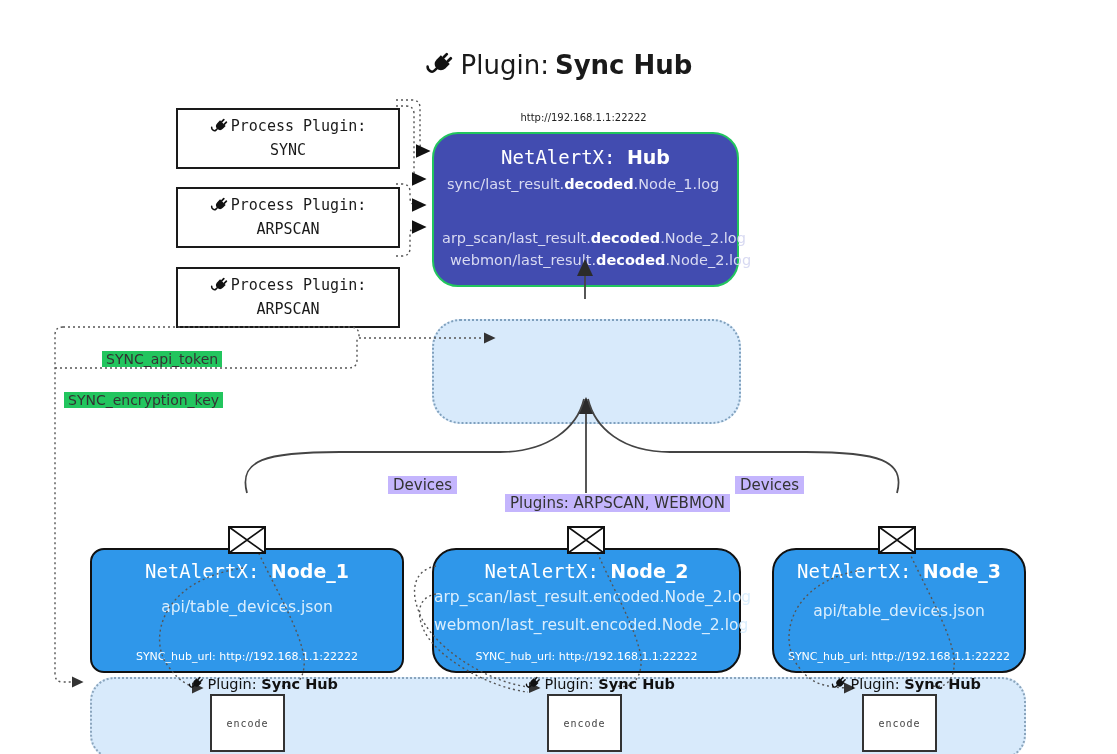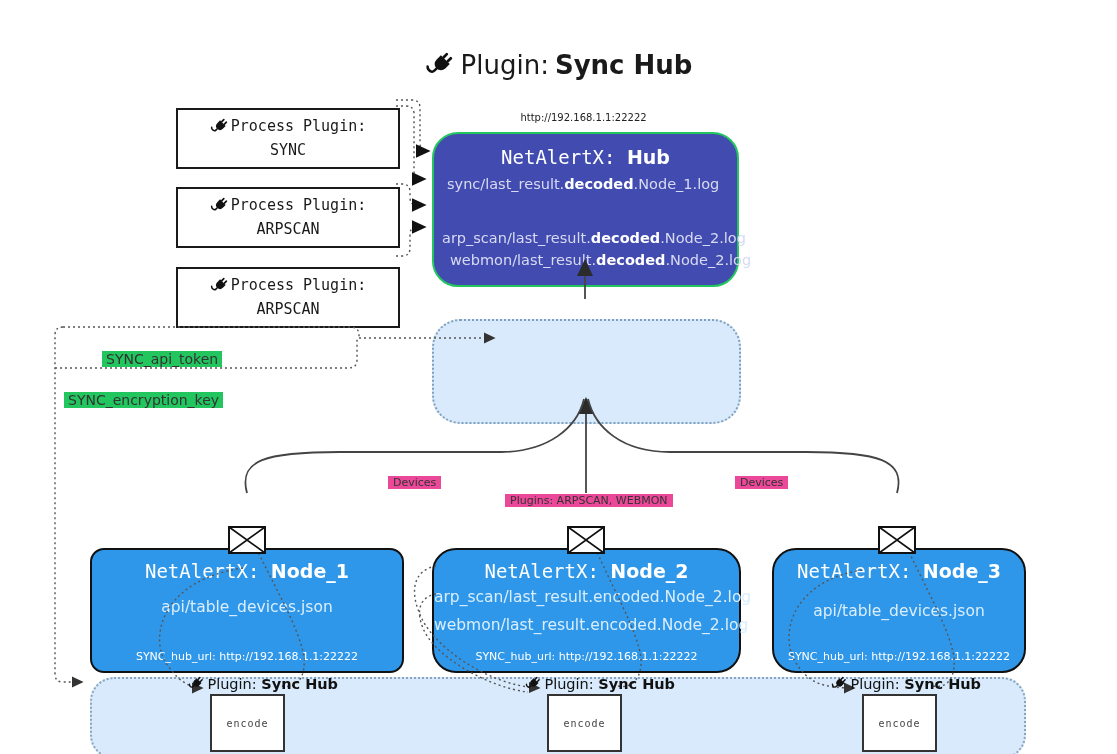--- a/index.html
+++ b/index.html
@@ -23,21 +23,21 @@
   .mono{font-family:"DejaVu Sans Mono","Liberation Mono",monospace;}
   #hub .hline{position:absolute;left:13px;width:290px;font-size:14.5px;color:#d8daf2;white-space:nowrap;}
   #hub .hline b{color:#fff;font-weight:700;}
   
   #decode-wrap{top:287px;left:432px;width:305px;height:101px;background:#d8eafb;
                border:2px dotted #7fa0bd;border-radius:28px;z-index:1;}
   #decode-box{top:300px;left:505px;width:160px;height:73px;background:#fff;border:2px solid #222;
               z-index:1;display:flex;align-items:center;justify-content:center;
               font-family:"DejaVu Sans Mono","Liberation Mono",monospace;font-size:16px;color:#333;letter-spacing:2px;}
   
-  .edge-label{background:#ec4899;padding:0 5px;font-size:11px;color:#333;z-index:3;white-space:nowrap;}
+  .edge-label{background:#c4b5fd;padding:0 5px;font-size:15px;color:#333;z-index:3;white-space:nowrap;}
   .key-label{background:#22c55e;padding:0 4px;font-size:14px;color:#333;z-index:3;white-space:nowrap;}
   
   .node{background:#2f97ea;border:2px solid #111;border-radius:24px;z-index:1;color:#fff;height:121px;top:516px;}
   .node .ntitle{position:absolute;top:10px;left:0;width:100%;text-align:center;font-size:19px;white-space:nowrap;}
   .node .nline{position:absolute;left:0;width:100%;text-align:center;font-size:15.5px;color:#daeefd;white-space:nowrap;}
   .node .nfoot{position:absolute;bottom:8px;left:0;width:100%;text-align:center;font-size:11px;color:#fff;white-space:nowrap;}
   
   #bottom-wrap{top:645px;left:90px;width:932px;height:78px;background:#d8eafb;
                border:2px dotted #8aa5bd;border-radius:24px;z-index:1;}
   .ebox{top:662px;width:71px;height:54px;background:#fff;border:2px solid #333;z-index:1;

